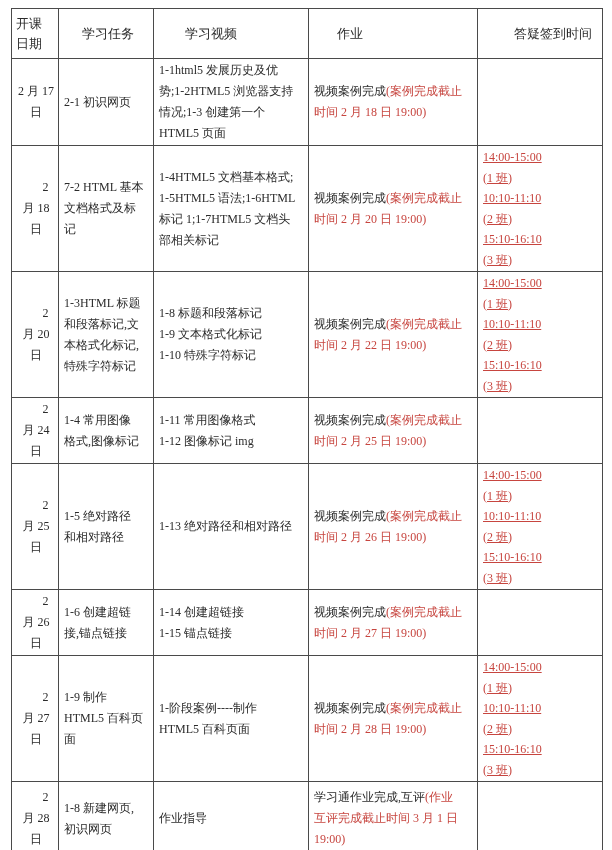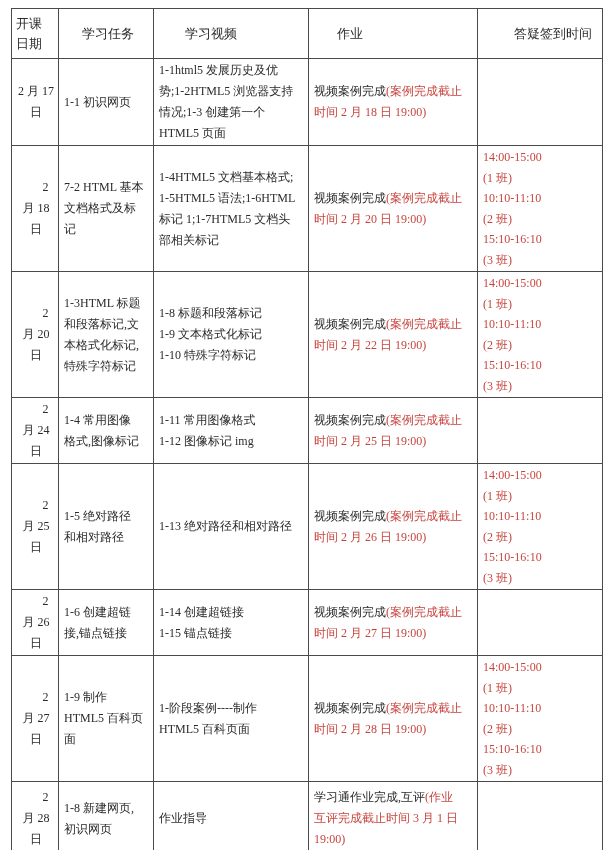--- a/index.html
+++ b/index.html
@@ -42,21 +42,21 @@
   tbody tr:nth-child(1) { height: 84px; }
   tbody tr:nth-child(2) { height: 125px; }
   tbody tr:nth-child(3) { height: 125px; }
   tbody tr:nth-child(4) { height: 66px; }
   tbody tr:nth-child(5) { height: 124px; }
   tbody tr:nth-child(6) { height: 66px; }
   tbody tr:nth-child(7) { height: 125px; }
   tbody tr:nth-child(8) { height: 74px; }
   td.c1 { padding-left: 4px; padding-right: 2px; text-align: center; }
   td.c1 .ind { text-indent: 19px; }
-  td.c5 { line-height: 20.5px; }
+  td.c5 { line-height: 20.5px; text-decoration: underline; }
   .red { color: #c7453f; }
 </style>
 </head>
 <body>
 
 <table class="schedule">
   <colgroup>
     <col class="w1">
       <col class="w2">
       <col class="w3">
@@ -70,21 +70,21 @@
       <th class="th2">学习任务</th>
       <th class="th3">学习视频</th>
       <th class="th4">作业</th>
       <th class="th5">答疑签到时间</th>
     </tr>
   </thead>
   <tbody>
     <tr>
       <td class="c1"><div>2 月 17
 日</div></td>
-      <td class="c2">1-1 初识网页</td>
+      <td class="c2">2-1 初识网页</td>
       <td class="c3">1-1html5 发展历史及优
 势;1-2HTML5 浏览器支持
 情况;1-3 创建第一个
 HTML5 页面</td>
       <td class="c4"><span>视频案例完成</span><span class="red">(案例完成截止
 时间 2 月 18 日 19:00)</span></td>
       <td class="c5 red"></td>
     </tr>
     <tr>
       <td class="c1"><div class="ind">2

